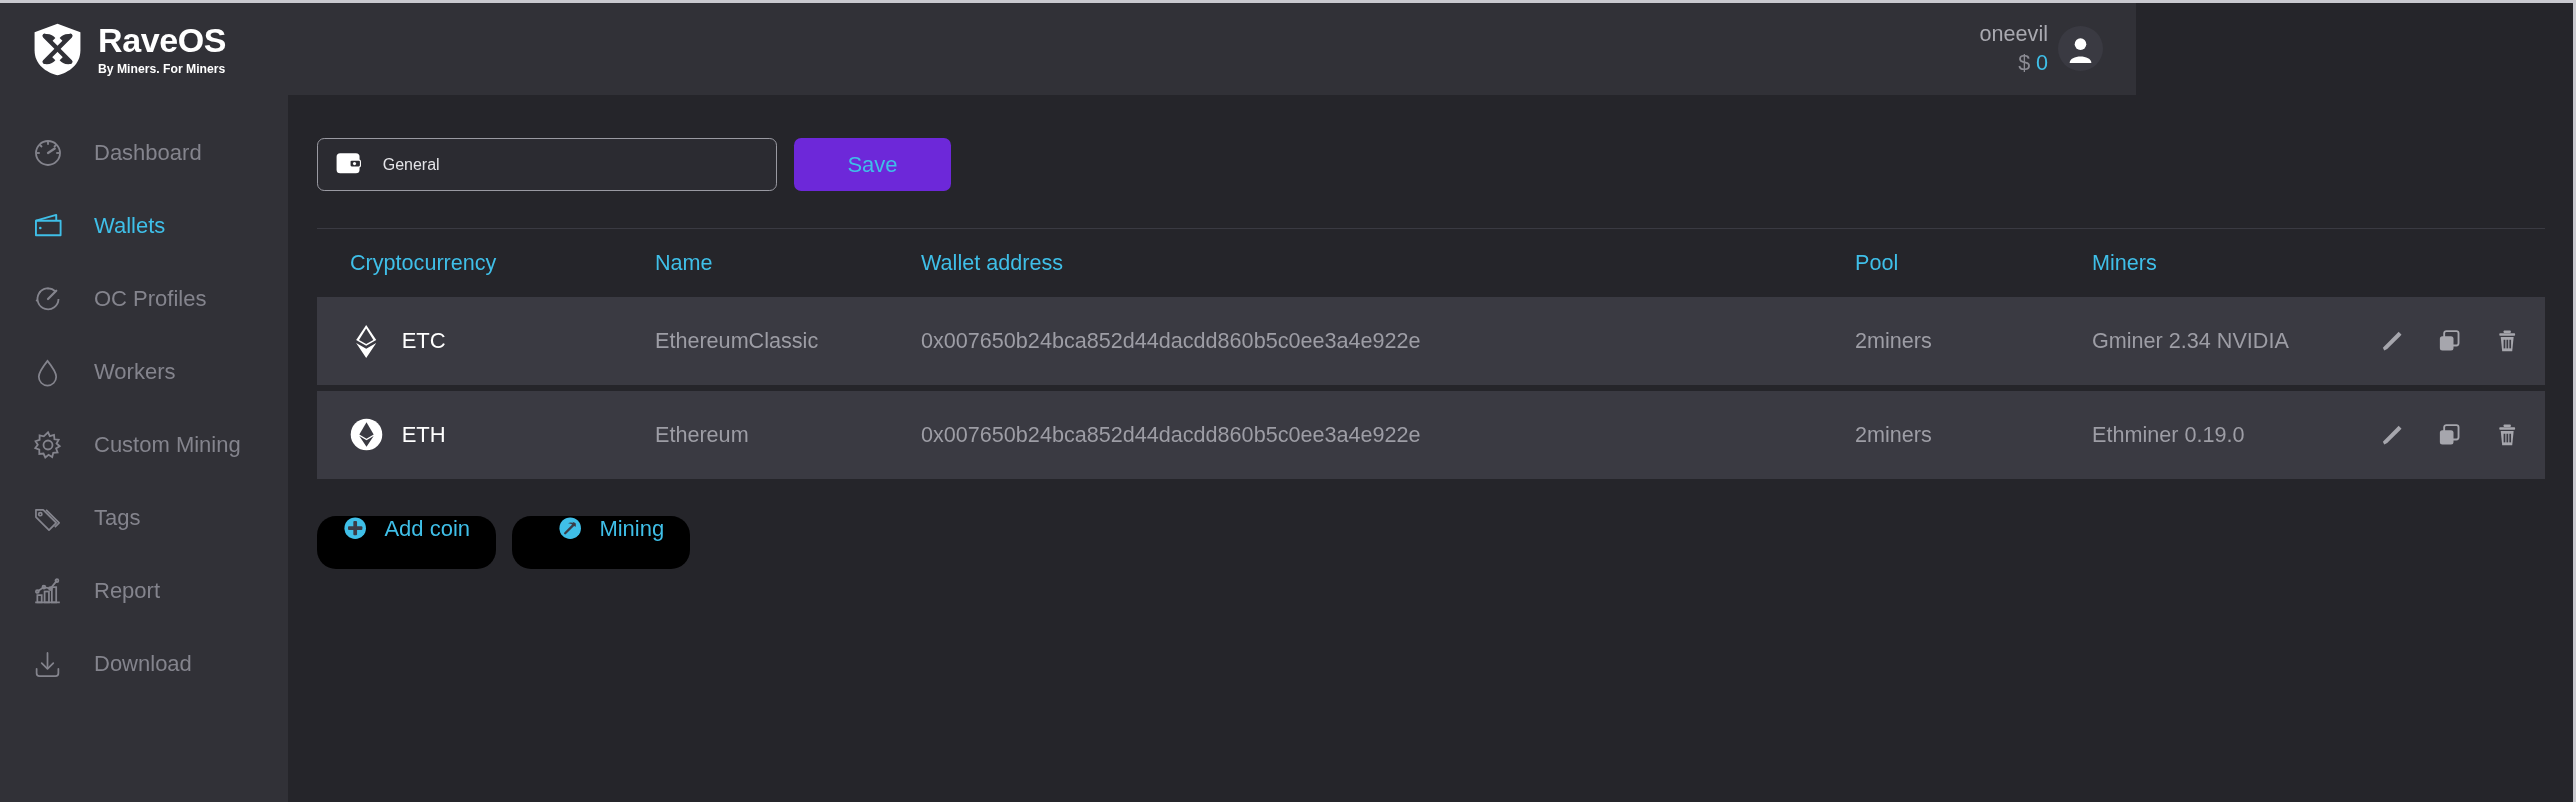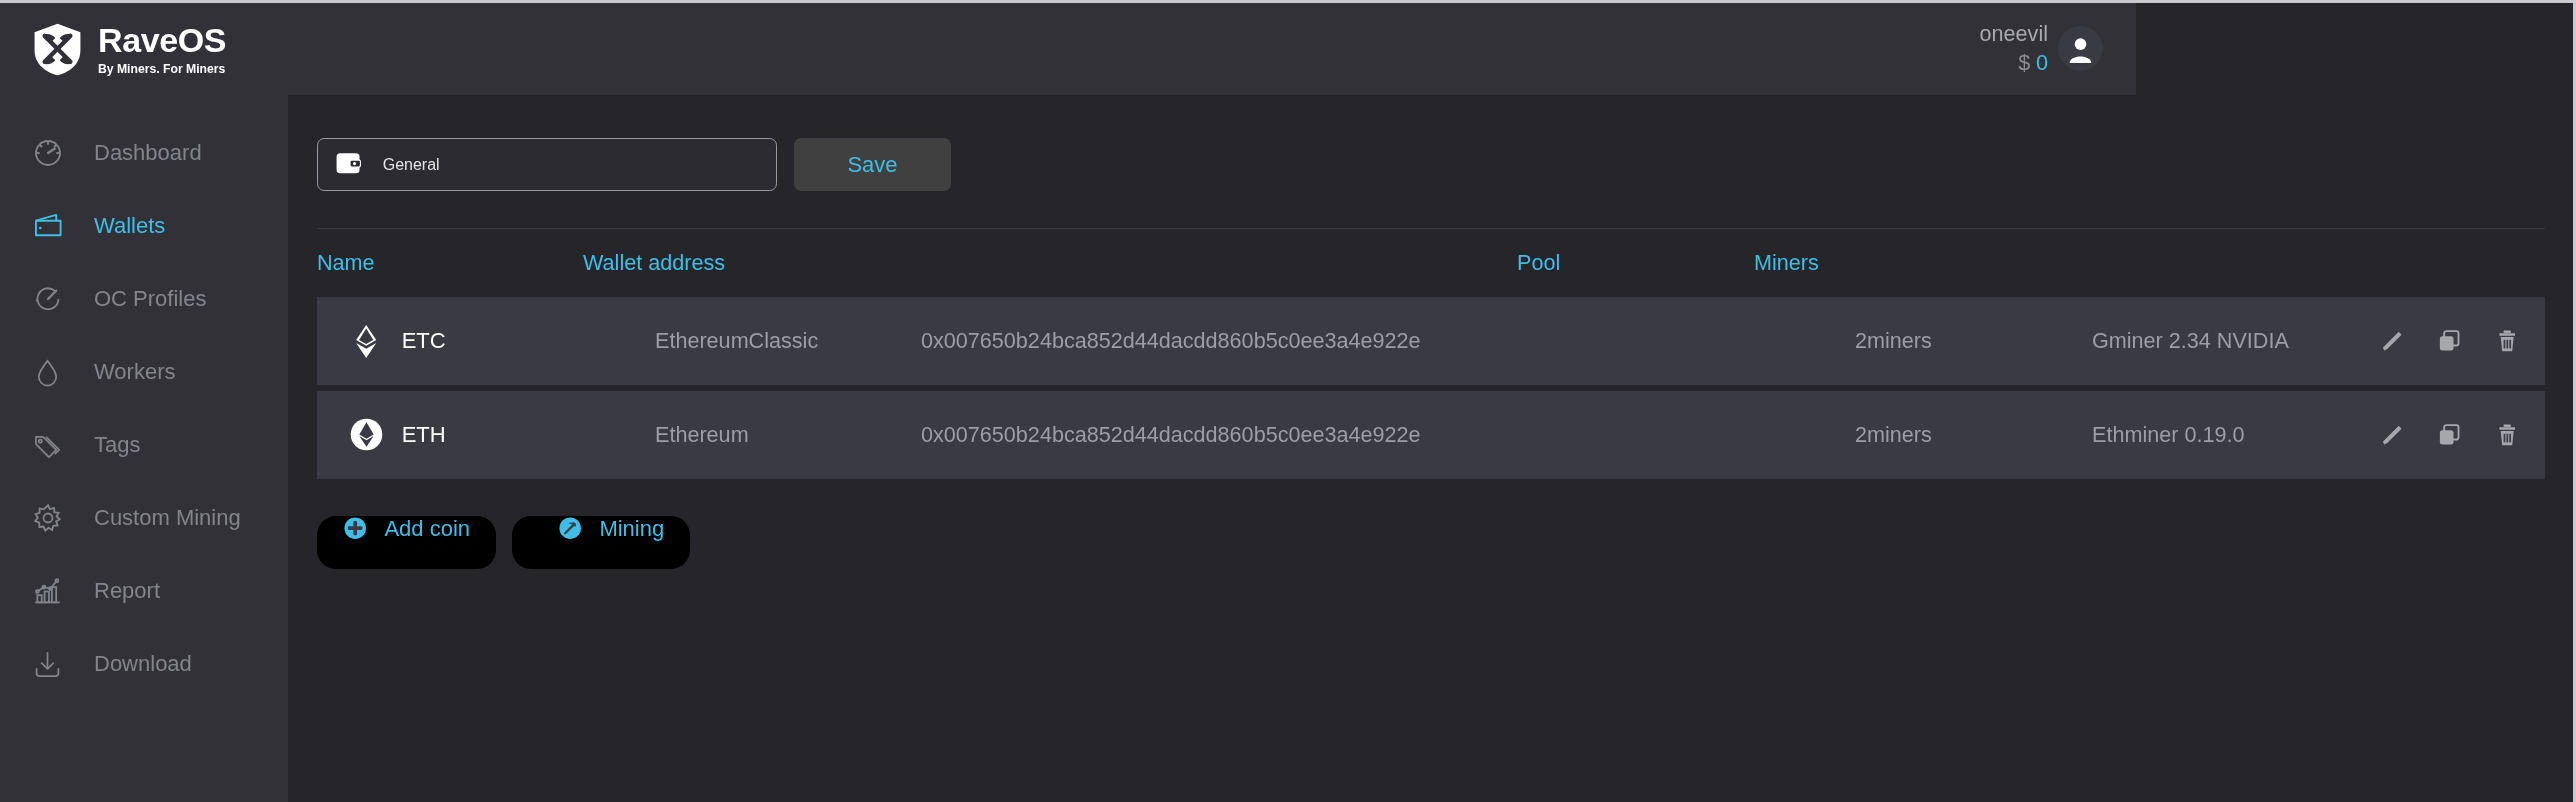--- a/index.html
+++ b/index.html
@@ -34,21 +34,21 @@
   .nav-icon{width:45px;display:flex;align-items:center;justify-content:flex-start;flex:none;}
   .nav-label{font-size:22px;color:#84848d;margin-left:16px;white-space:nowrap;}
   .nav-item.active .nav-label{color:#3fbfe8;}
 
   
   .content{position:absolute;left:288px;top:92px;right:3.6px;bottom:0;background:#25252a;box-sizing:border-box;padding:43px 0 0 29px;}
 
   .toolbar{display:flex;align-items:center;margin-bottom:37px;}
   .wallet-select{width:460px;height:53px;border:1.4px solid #9a9aa2;border-radius:7.2px;background:#2b2b31;display:flex;align-items:center;padding-left:17px;box-sizing:border-box;}
   .wallet-select .sel-label{color:#e4e4e8;font-size:16px;margin-left:18.7px;}
-  .save-btn{margin-left:17px;width:157px;height:53px;border-radius:7.2px;background:#404040;border:none;color:#3fbfe8;font-size:22px;font-family:"Liberation Sans",sans-serif;cursor:pointer;display:flex;align-items:center;justify-content:center;}
+  .save-btn{margin-left:17px;width:157px;height:53px;border-radius:7.2px;background:#6d28d9;border:none;color:#3fbfe8;font-size:22px;font-family:"Liberation Sans",sans-serif;cursor:pointer;display:flex;align-items:center;justify-content:center;}
 
   .table{width:2228px;}
   .thead{display:flex;align-items:center;height:68px;border-top:1.4px solid #3a3a42;}
   .thead .th{color:#3fbfe8;font-size:21.6px;}
   .row{display:flex;align-items:center;height:88px;background:#3a3a42;margin-bottom:5.8px;}
   .row .td{color:#9d9da5;font-size:21.6px;}
   .c-crypto{width:338px;padding-left:33px;box-sizing:border-box;display:flex;align-items:center;}
   .c-name{width:266px;}
   .c-addr{width:934px;}
   .c-pool{width:237px;}
@@ -151,37 +151,37 @@
       <span class="nav-icon">
         <svg viewBox="0 0 40 40" width="29" height="29" fill="none" stroke="#84848d" stroke-width="2.4">
           <path d="M20 4 C20 4 8 19 8 26 A12 12 0 0 0 32 26 C32 19 20 4 20 4 Z"></path>
         </svg>
       </span>
       <span class="nav-label">Workers</span>
     </div>
 
     <div class="nav-item">
       <span class="nav-icon">
+        <svg viewBox="0 0 40 40" width="30" height="30" fill="none" stroke="#84848d" stroke-width="2.4">
+          <circle cx="20" cy="20" r="6"></circle>
+          <path d="M20 3 L22.4 8.2 L28 6.6 L28.6 12.4 L34.2 13 L31.4 18 L35.6 21.6 L30.8 24.6 L32.8 30 L27 30.4 L25.6 36 L20.8 33 L16.4 36.6 L14 31.4 L8.4 32 L8.4 26.2 L3 24.2 L6.4 19.6 L3.4 15 L8.8 13 L8.8 7.2 L14.4 8.4 Z"></path>
+        </svg>
+      </span>
+      <span class="nav-label">Custom Mining</span>
+    </div>
+
+    <div class="nav-item">
+      <span class="nav-icon">
         <svg viewBox="0 0 44 40" width="32" height="29" fill="none" stroke="#84848d" stroke-width="2.4" stroke-linejoin="round">
           <path d="M4 14 L4 8 L14 8 L32 26 L22 36 L4 18 Z"></path>
           <circle cx="10" cy="14" r="2.2"></circle>
           <path d="M18 8 L36 26 L30 32"></path>
         </svg>
       </span>
       <span class="nav-label">Tags</span>
-    </div>
-
-    <div class="nav-item">
-      <span class="nav-icon">
-        <svg viewBox="0 0 40 40" width="30" height="30" fill="none" stroke="#84848d" stroke-width="2.4">
-          <circle cx="20" cy="20" r="6"></circle>
-          <path d="M20 3 L22.4 8.2 L28 6.6 L28.6 12.4 L34.2 13 L31.4 18 L35.6 21.6 L30.8 24.6 L32.8 30 L27 30.4 L25.6 36 L20.8 33 L16.4 36.6 L14 31.4 L8.4 32 L8.4 26.2 L3 24.2 L6.4 19.6 L3.4 15 L8.8 13 L8.8 7.2 L14.4 8.4 Z"></path>
-        </svg>
-      </span>
-      <span class="nav-label">Custom Mining</span>
     </div>
 
     <div class="nav-item">
       <span class="nav-icon">
         <svg viewBox="0 0 40 40" width="29" height="29" fill="none" stroke="#84848d" stroke-width="2.4">
           <line x1="3" y1="35" x2="37" y2="35"></line>
           <rect x="6" y="25" width="6" height="10"></rect>
           <rect x="16" y="20" width="6" height="15"></rect>
           <rect x="26" y="14" width="6" height="21"></rect>
           <polyline points="6,20 15,14 24,16 33,5"></polyline>
@@ -218,20 +218,21 @@
             <circle cx="27" cy="17.5" r="2.2" fill="#ffffff"></circle>
           </svg>
         </span>
         <span class="sel-label">General</span>
       </div>
       <button class="save-btn">Save</button>
     </div>
 
     <div class="table">
       <div class="thead">
+        <div class="th c-crypto">Cryptocurrency</div>
         <div class="th c-name">Name</div>
         <div class="th c-addr">Wallet address</div>
         <div class="th c-pool">Pool</div>
         <div class="th c-miners">Miners</div>
         <div class="th c-actions"></div>
       </div>
 
       <div class="row">
         <div class="td c-crypto">
           <span class="coin-icon">

